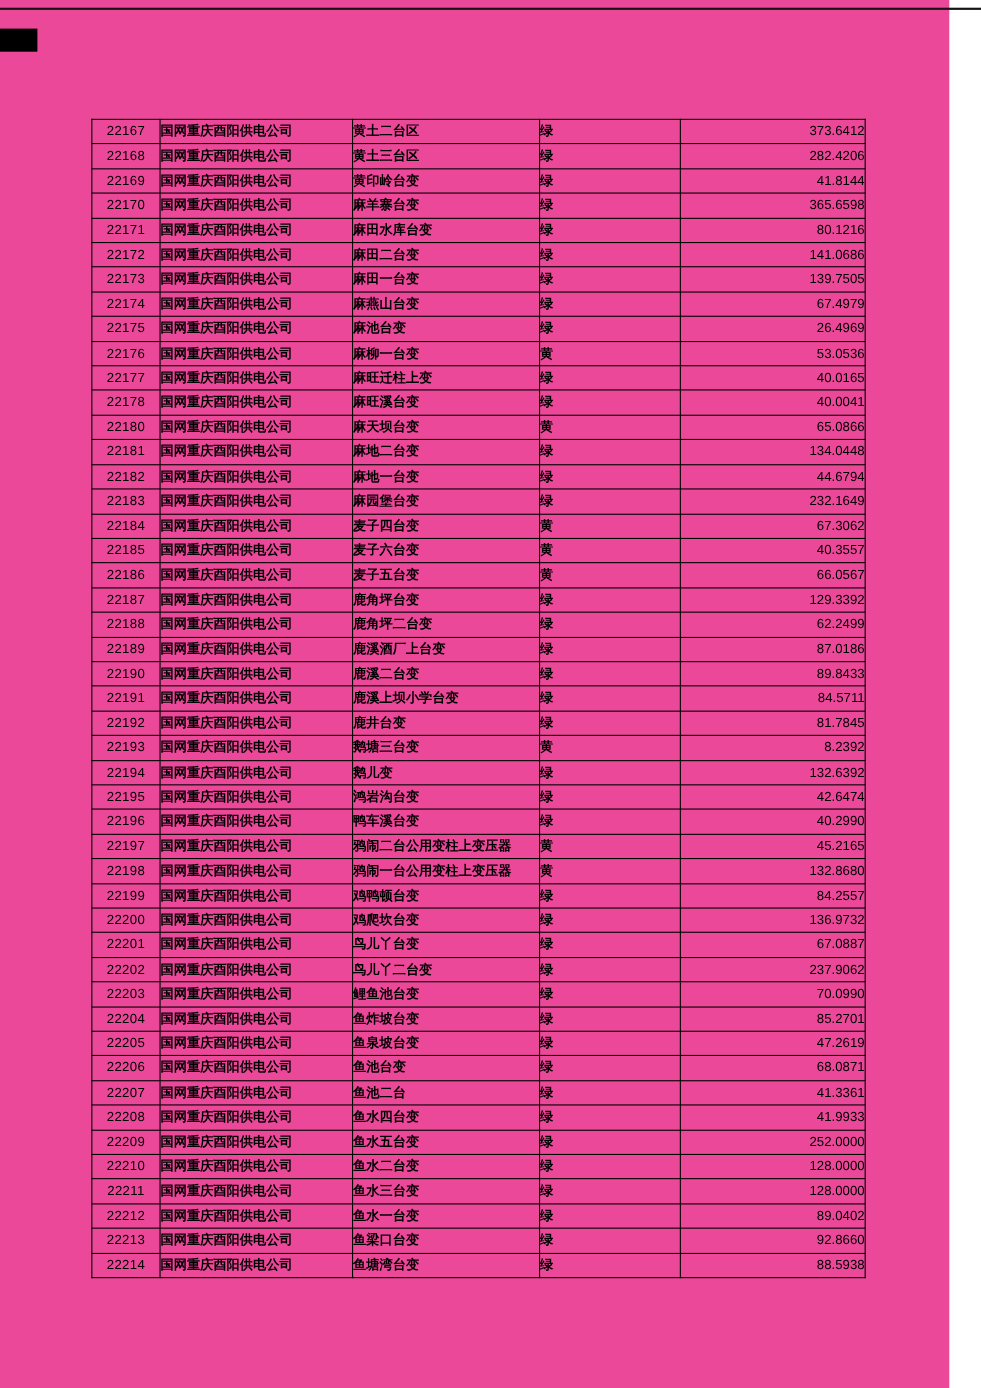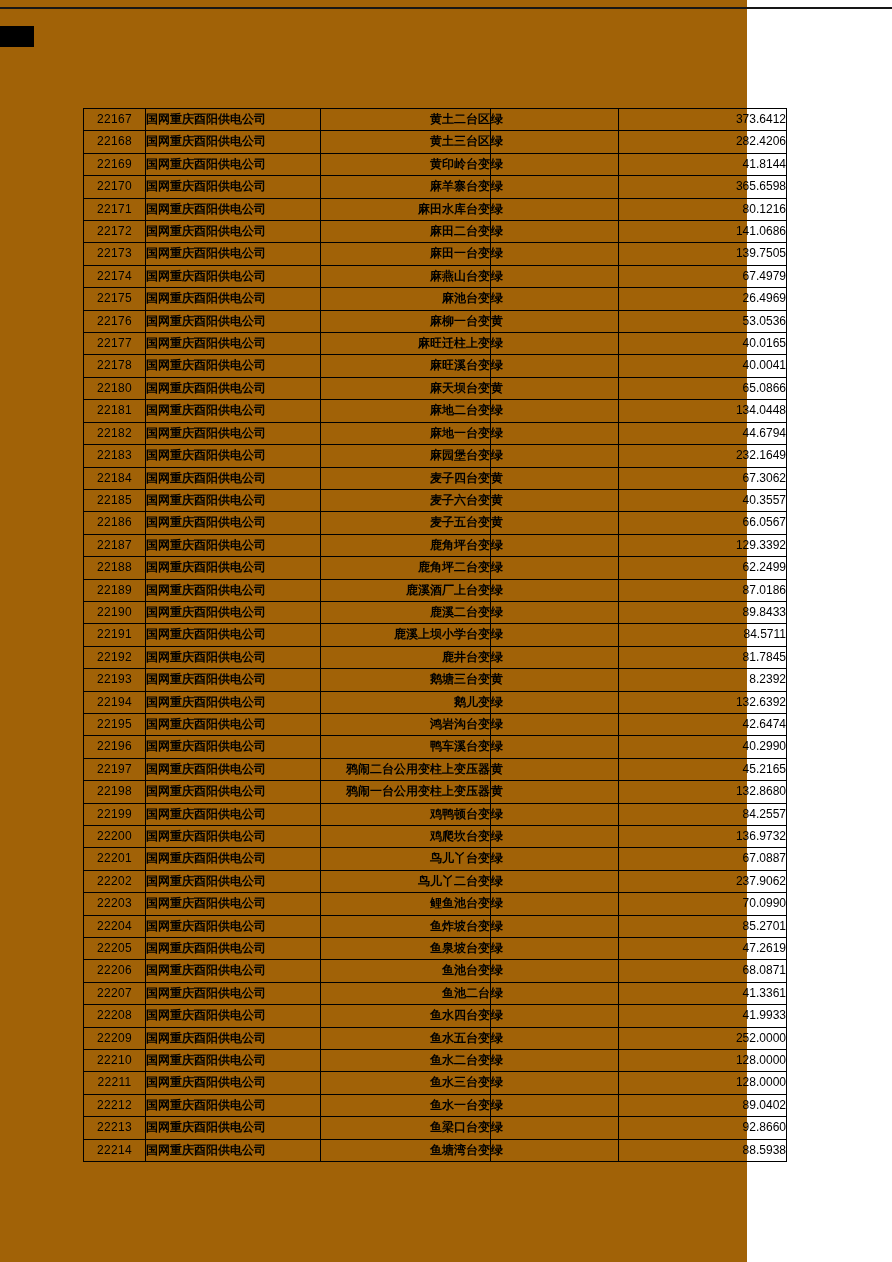--- a/index.html
+++ b/index.html
@@ -5,23 +5,23 @@
   * { margin: 0; padding: 0; box-sizing: border-box; }
   html, body {
     width: 892px;
     height: 1262px;
     background: #ffffff;
     font-family: "Liberation Sans", "DejaVu Sans", sans-serif;
     overflow: hidden;
   }
   .page {
     position: relative;
-    width: 747px;
+    width: 863px;
     height: 1262px;
-    background: #a16207;
+    background: #ec4899;
   }
   .top-rule {
     position: absolute;
     left: 0;
     top: 7px;
     width: 892px;
     height: 2px;
     background: #161616;
   }
   .corner-mark {
@@ -46,21 +46,21 @@
     font-size: 12px;
     line-height: 21.4px;
     color: #000000;
     padding: 0;
     overflow: hidden;
     white-space: nowrap;
     vertical-align: middle;
   }
   td.col-id { text-align: center; letter-spacing: 0.3px; }
   td.col-company { text-align: left; padding-left: 5px; font-weight: bold; margin-left: 13px; }
-  td.col-station { text-align: right; padding-left: 5px; font-weight: bold; }
+  td.col-station { text-align: left; padding-left: 5px; font-weight: bold; }
   td.col-status { text-align: left; padding-left: 6px; font-weight: bold; }
   td.col-value { text-align: right; padding-right: 50px; }
 </style>
 </head>
 <body>
 
 <div class="page">
   <div class="top-rule"></div>
   <div class="corner-mark"></div>
 

